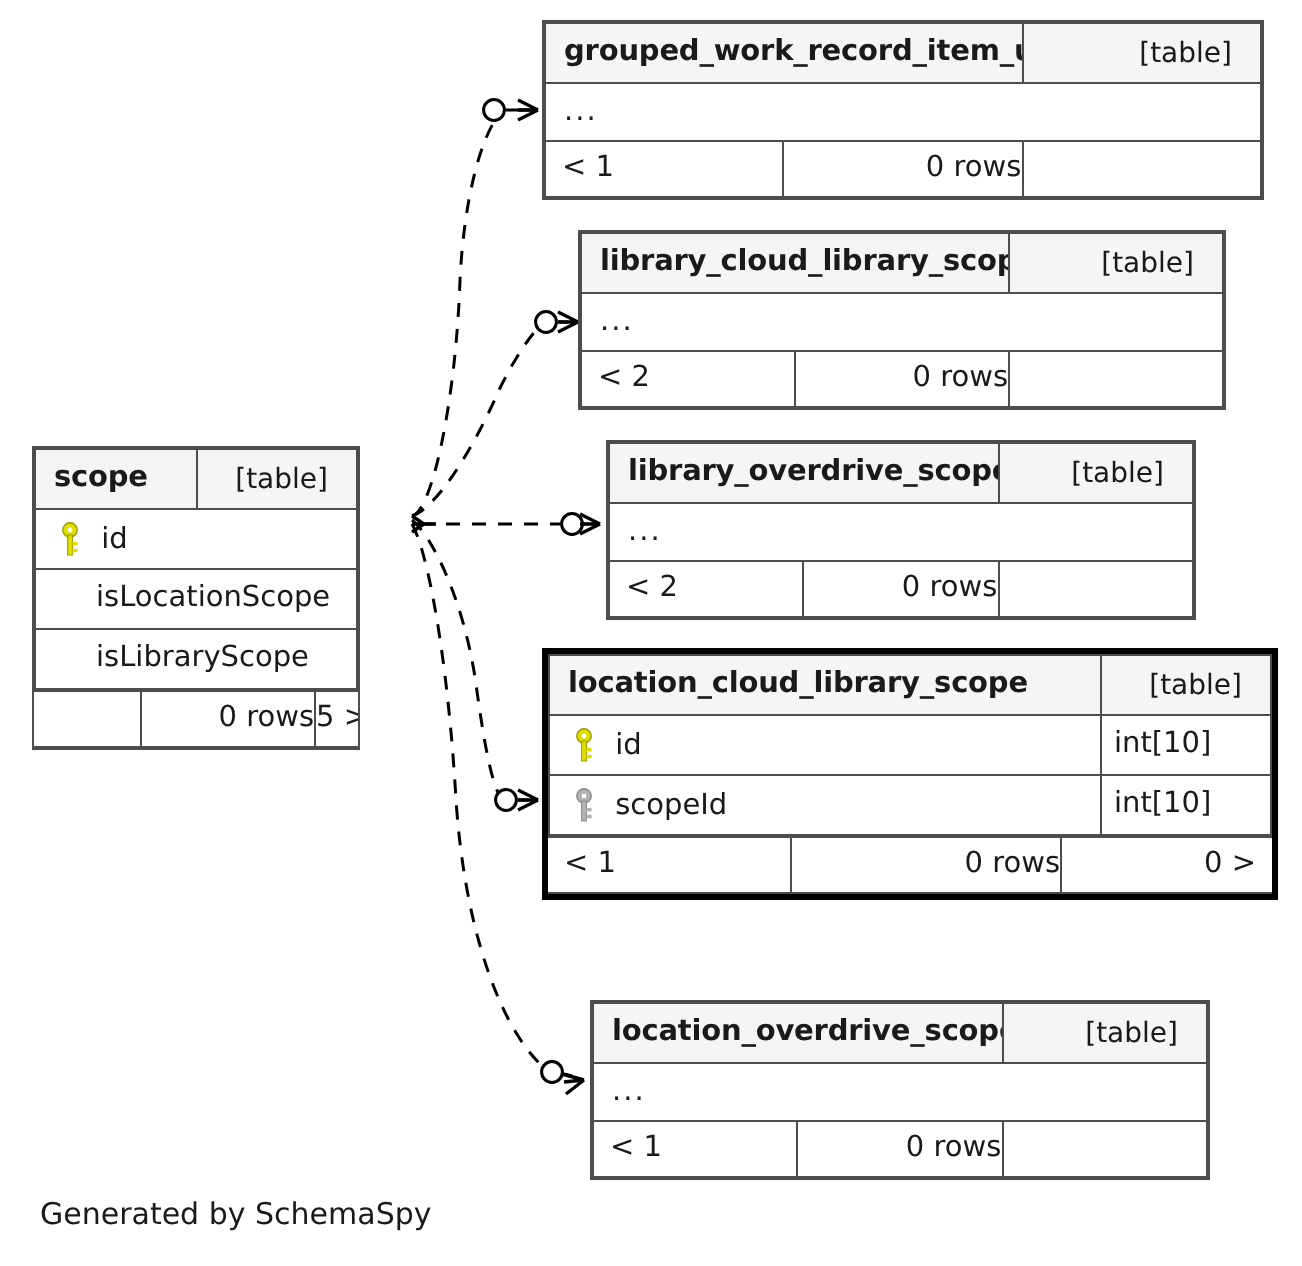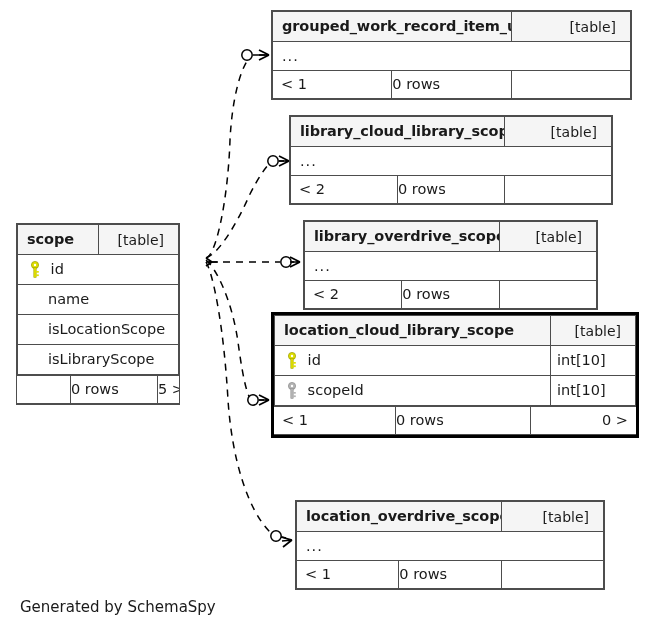--- a/index.html
+++ b/index.html
@@ -91,21 +91,21 @@
     padding-left: 9px;
     letter-spacing: 1px;
     color: #1a1a1a;
   }
   .foot td {
     height: 27px;
     vertical-align: middle;
     font-size: 14.5px;
   }
   .foot .f-left  { padding-left: 8px; text-align: left; }
-  .foot .f-mid   { text-align: left; }
+  .foot .f-mid   { text-align: right; }
   .foot .f-right { text-align: right; padding-right: 8px; }
   .keycell {
     position: relative;
     margin-left: 20px;
   }
   .keyico {
     display: inline-block;
     vertical-align: middle;
     width: 12px;
     height: 18px;
@@ -243,42 +243,39 @@
               <circle cx="6" cy="4" r="1.2" fill="#ffffff"></circle>
               <rect x="4.8" y="6.5" width="2.4" height="10" fill="#dede00" stroke="#9a9a00" stroke-width="0.5"></rect>
               <rect x="7.2" y="10" width="2.6" height="1.7" fill="#dede00"></rect>
               <rect x="7.2" y="13.4" width="2.6" height="1.7" fill="#dede00"></rect>
             </svg>
           </span>
           <span>id</span>
         </td>
       </tr>
       <tr class="col">
-        <td class="cname indent" colspan="2">name</td>
-      </tr>
-      <tr class="col">
         <td class="cname indent" colspan="2">isLocationScope</td>
       </tr>
       <tr class="col">
         <td class="cname indent" colspan="2">isLibraryScope</td>
       </tr>
     </tbody>
       </table>
     <table>
       <tbody>
           <tr class="foot">
         <td class="f-left" style="width:45px; border-left:none;"></td>
         <td class="f-mid" style="width:86px;">0 rows</td>
         <td class="f-right" style="border-right:none;">5 &gt;</td>
       </tr>
     </tbody>
       </table>
   </div>
 
-  <div class="tbl impl" style="left:271px; top:312px; width:368px;">
+  <div class="tbl impl" style="left:271px; top:324px; width:368px;">
     <table>
       <tbody>
           <tr class="hdr">
         <td class="tname" colspan="2">location_cloud_library_scope</td>
         <td class="ttype" style="width:70px;">[table]</td>
       </tr>
       <tr class="col">
         <td class="cname keycell" colspan="2">
           <span class="keyico">
             <svg width="12" height="18" viewBox="0 0 12 18">

